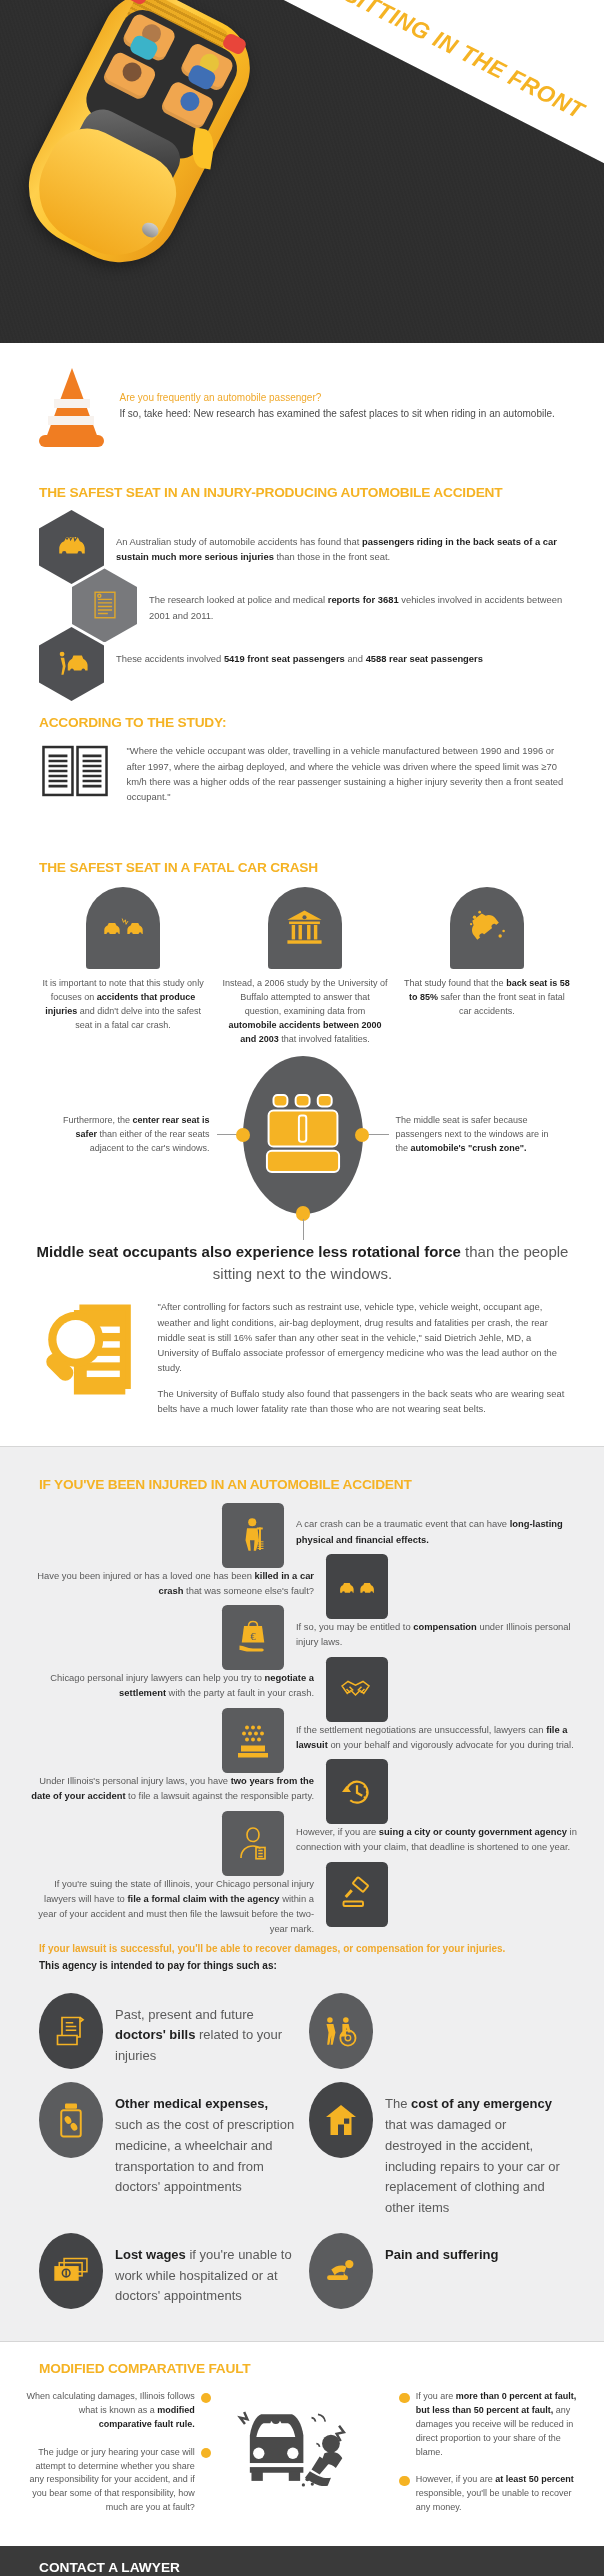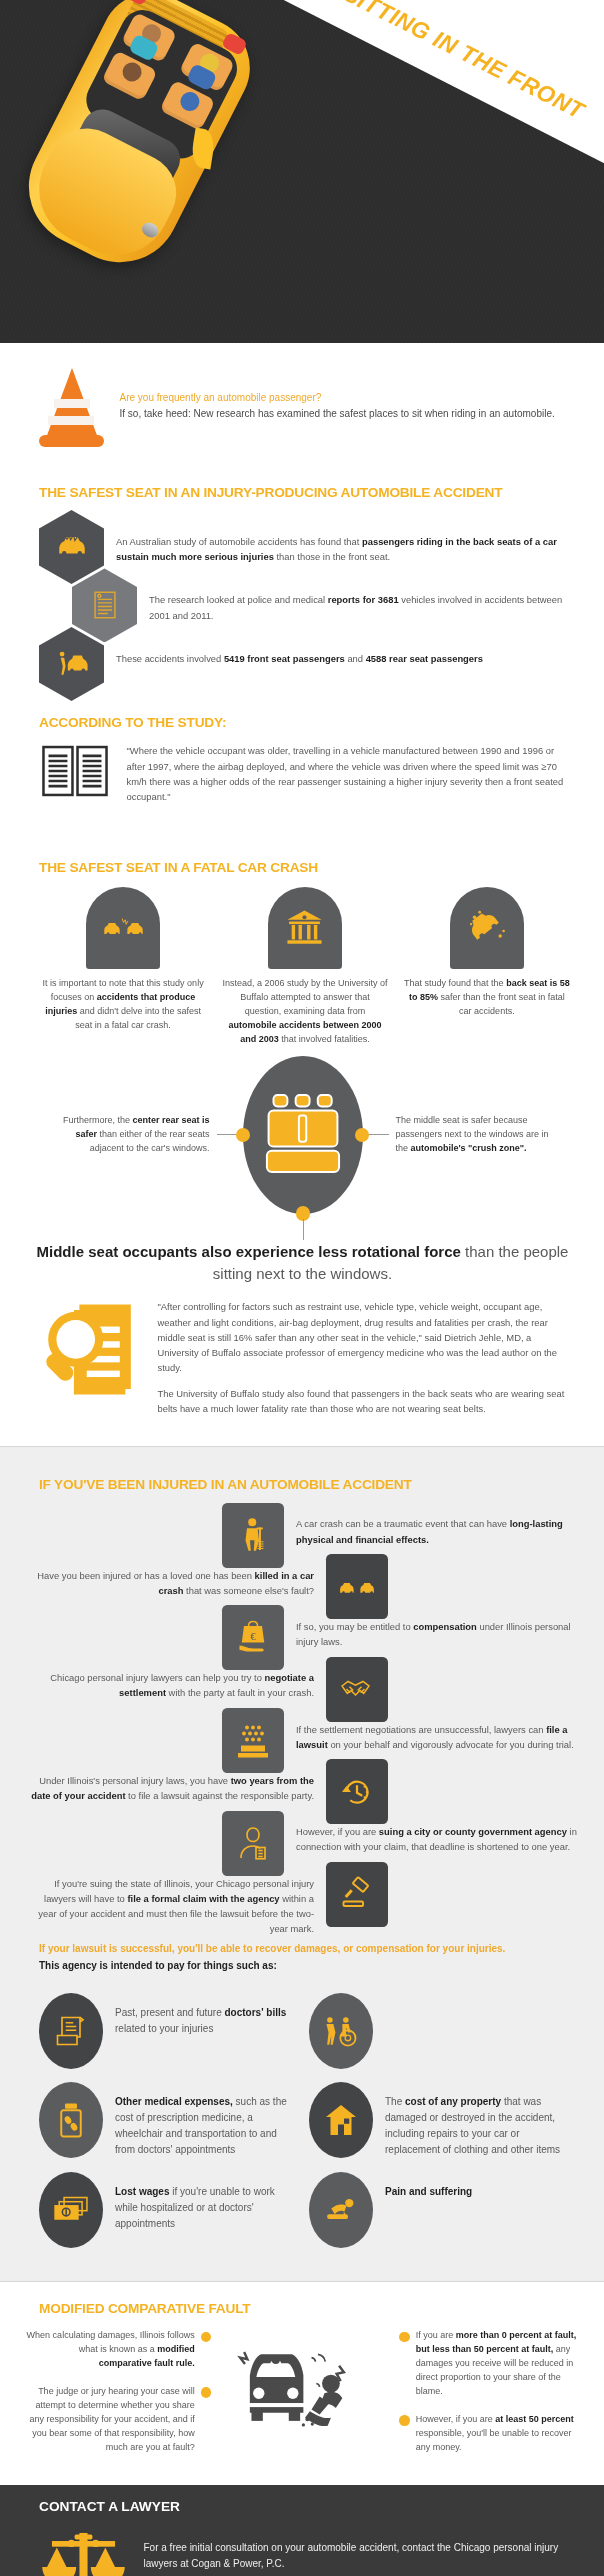--- a/index.html
+++ b/index.html
@@ -159,21 +159,21 @@
   .recover .y { color:#f0a92c; font-size:10px; font-weight:bold; line-height:1.55; }
   .recover .k { color:#1f1f1f; font-size:10px; font-weight:bold; line-height:1.7; }
 
   .damages { display:flex; flex-wrap:wrap; padding:10.3px 26px 0 39px; }
   .dmg { width:50%; display:flex; gap:12px; align-items:flex-start;
          margin-bottom:13.7px; padding-right:12px; }
   .oval { width:64px; height:76px; flex:none; border-radius:50%;
           background:#5b5c5e; display:flex; align-items:center; justify-content:center; }
   .oval.dark { background:#434446; }
   .oval svg { width:36px; height:36px; }
-  .dmg p { font-size:10px; line-height:1.6; padding-top:12px; }
+  .dmg p { font-size:13px; line-height:1.6; padding-top:12px; }
 
   
   .mcf { padding:15.5px 0 17px; }
   .mcf-body { display:flex; align-items:flex-start; padding:8.6px 20.6px 0 26px; gap:5.2px; }
   .mcf-col { width:185px; font-size:9px; line-height:1.55; }
   .mcf-col.left { text-align:right; }
   .mcf-col.right { text-align:left; }
   .mcf-item { display:flex; gap:6px; margin-bottom:13.7px; }
   .mcf-col.left .mcf-item { flex-direction:row-reverse; }
   .bullet { width:10.3px; height:10.3px; border-radius:50%; background:#f5b324;
@@ -646,21 +646,21 @@
         <div class="oval dark">
           <svg viewBox="0 0 48 48">
               <g fill="#f5b324">
             <path d="M24 4L4 20h6v24h28V20h6z"></path>
             <rect x="20" y="30" width="8" height="14" fill="#434446"></rect>
             <rect x="28" y="22" width="7" height="7" fill="#434446"></rect>
           </g>
             </svg>
         </div>
         <p>
-          <span>The </span><b>cost of any property</b><span> that was damaged or destroyed in the accident, including repairs to your car or replacement of clothing and other items</span>
+          <span>The </span><b>cost of any emergency</b><span> that was damaged or destroyed in the accident, including repairs to your car or replacement of clothing and other items</span>
         </p>
       </div>
 
       <div class="dmg">
         <div class="oval dark">
           <svg viewBox="0 0 52 40">
               <g fill="none" stroke="#f5b324" stroke-width="2.2">
             <rect x="16" y="2" width="33" height="19"></rect>
             <rect x="9" y="8" width="33" height="19"></rect>
             <rect x="3" y="14" width="33" height="19" fill="#f5b324"></rect>

